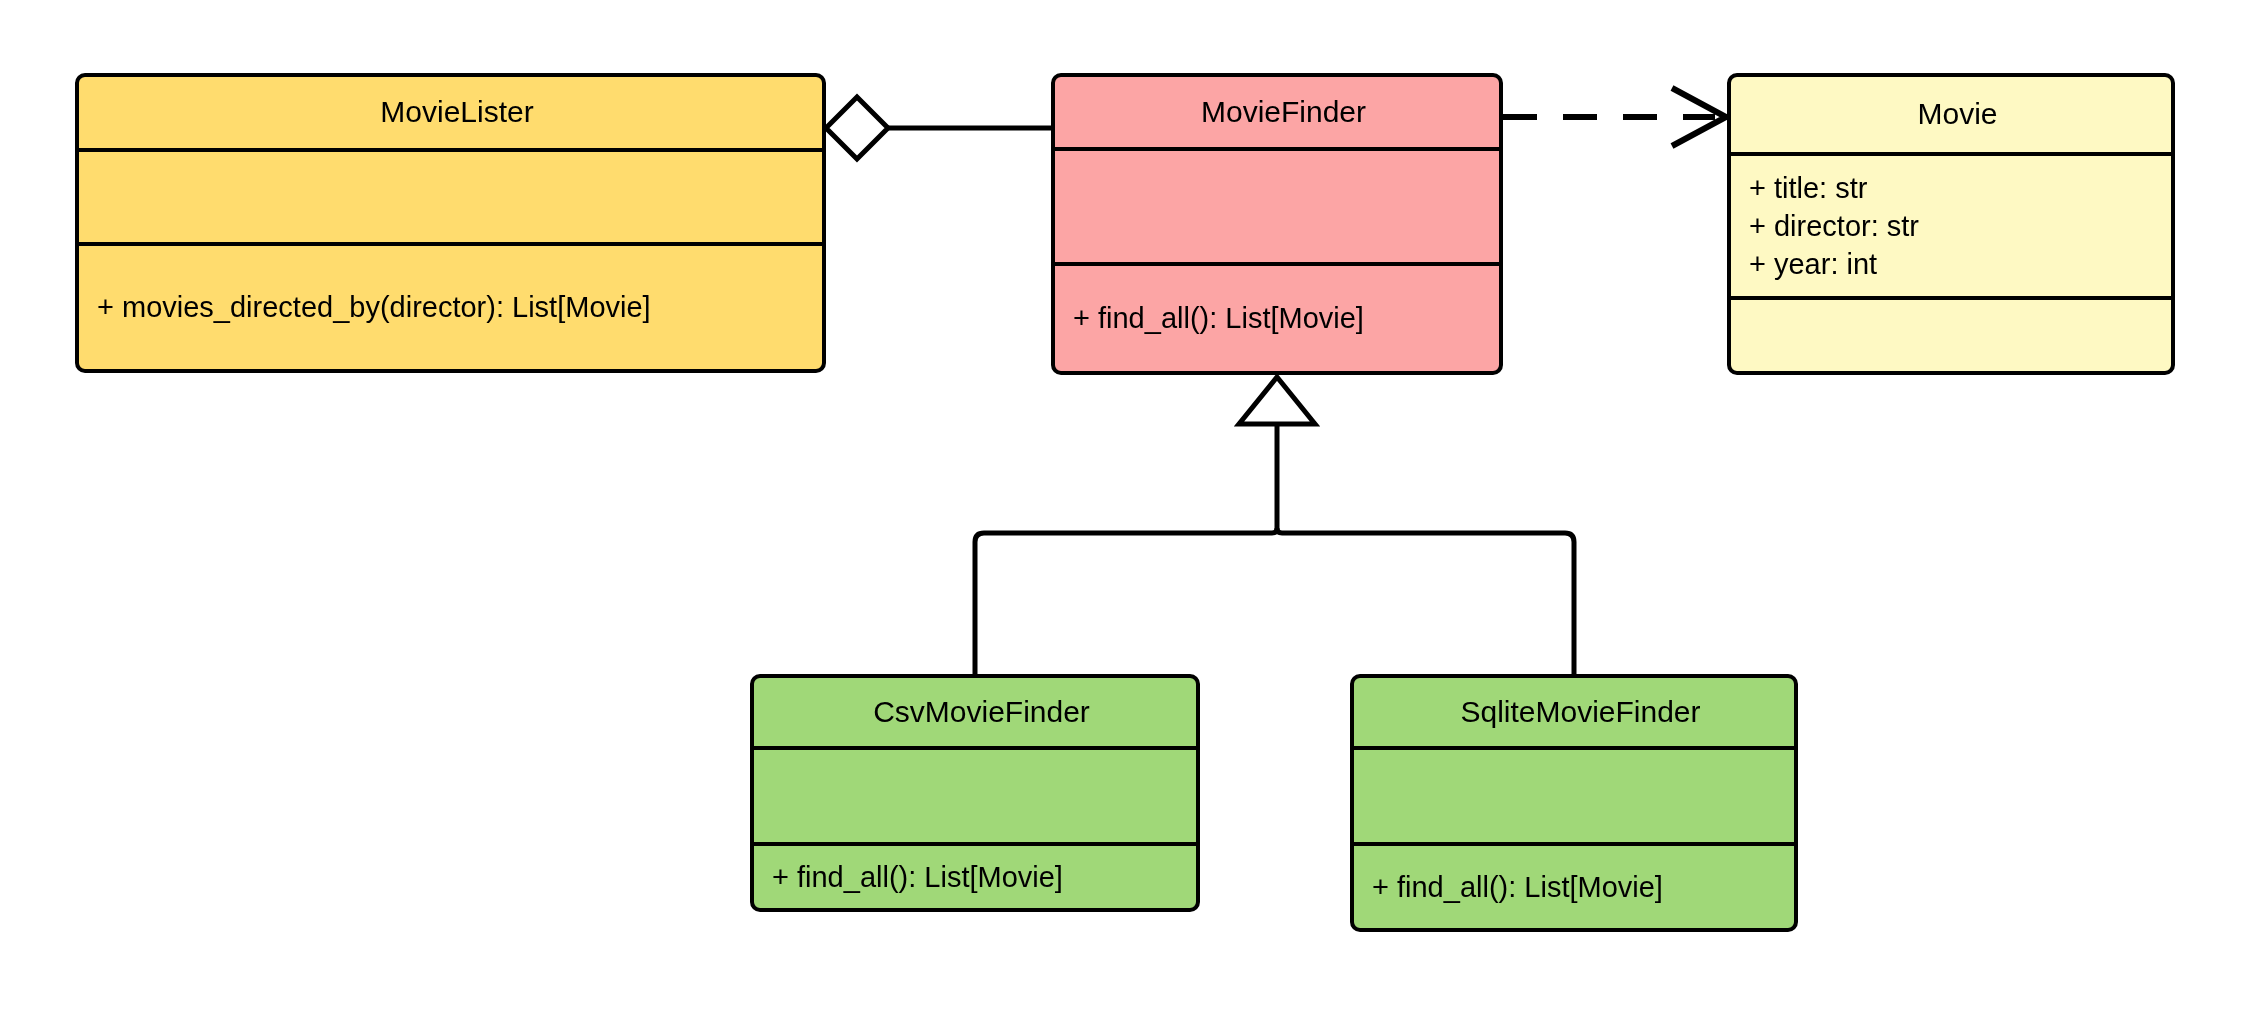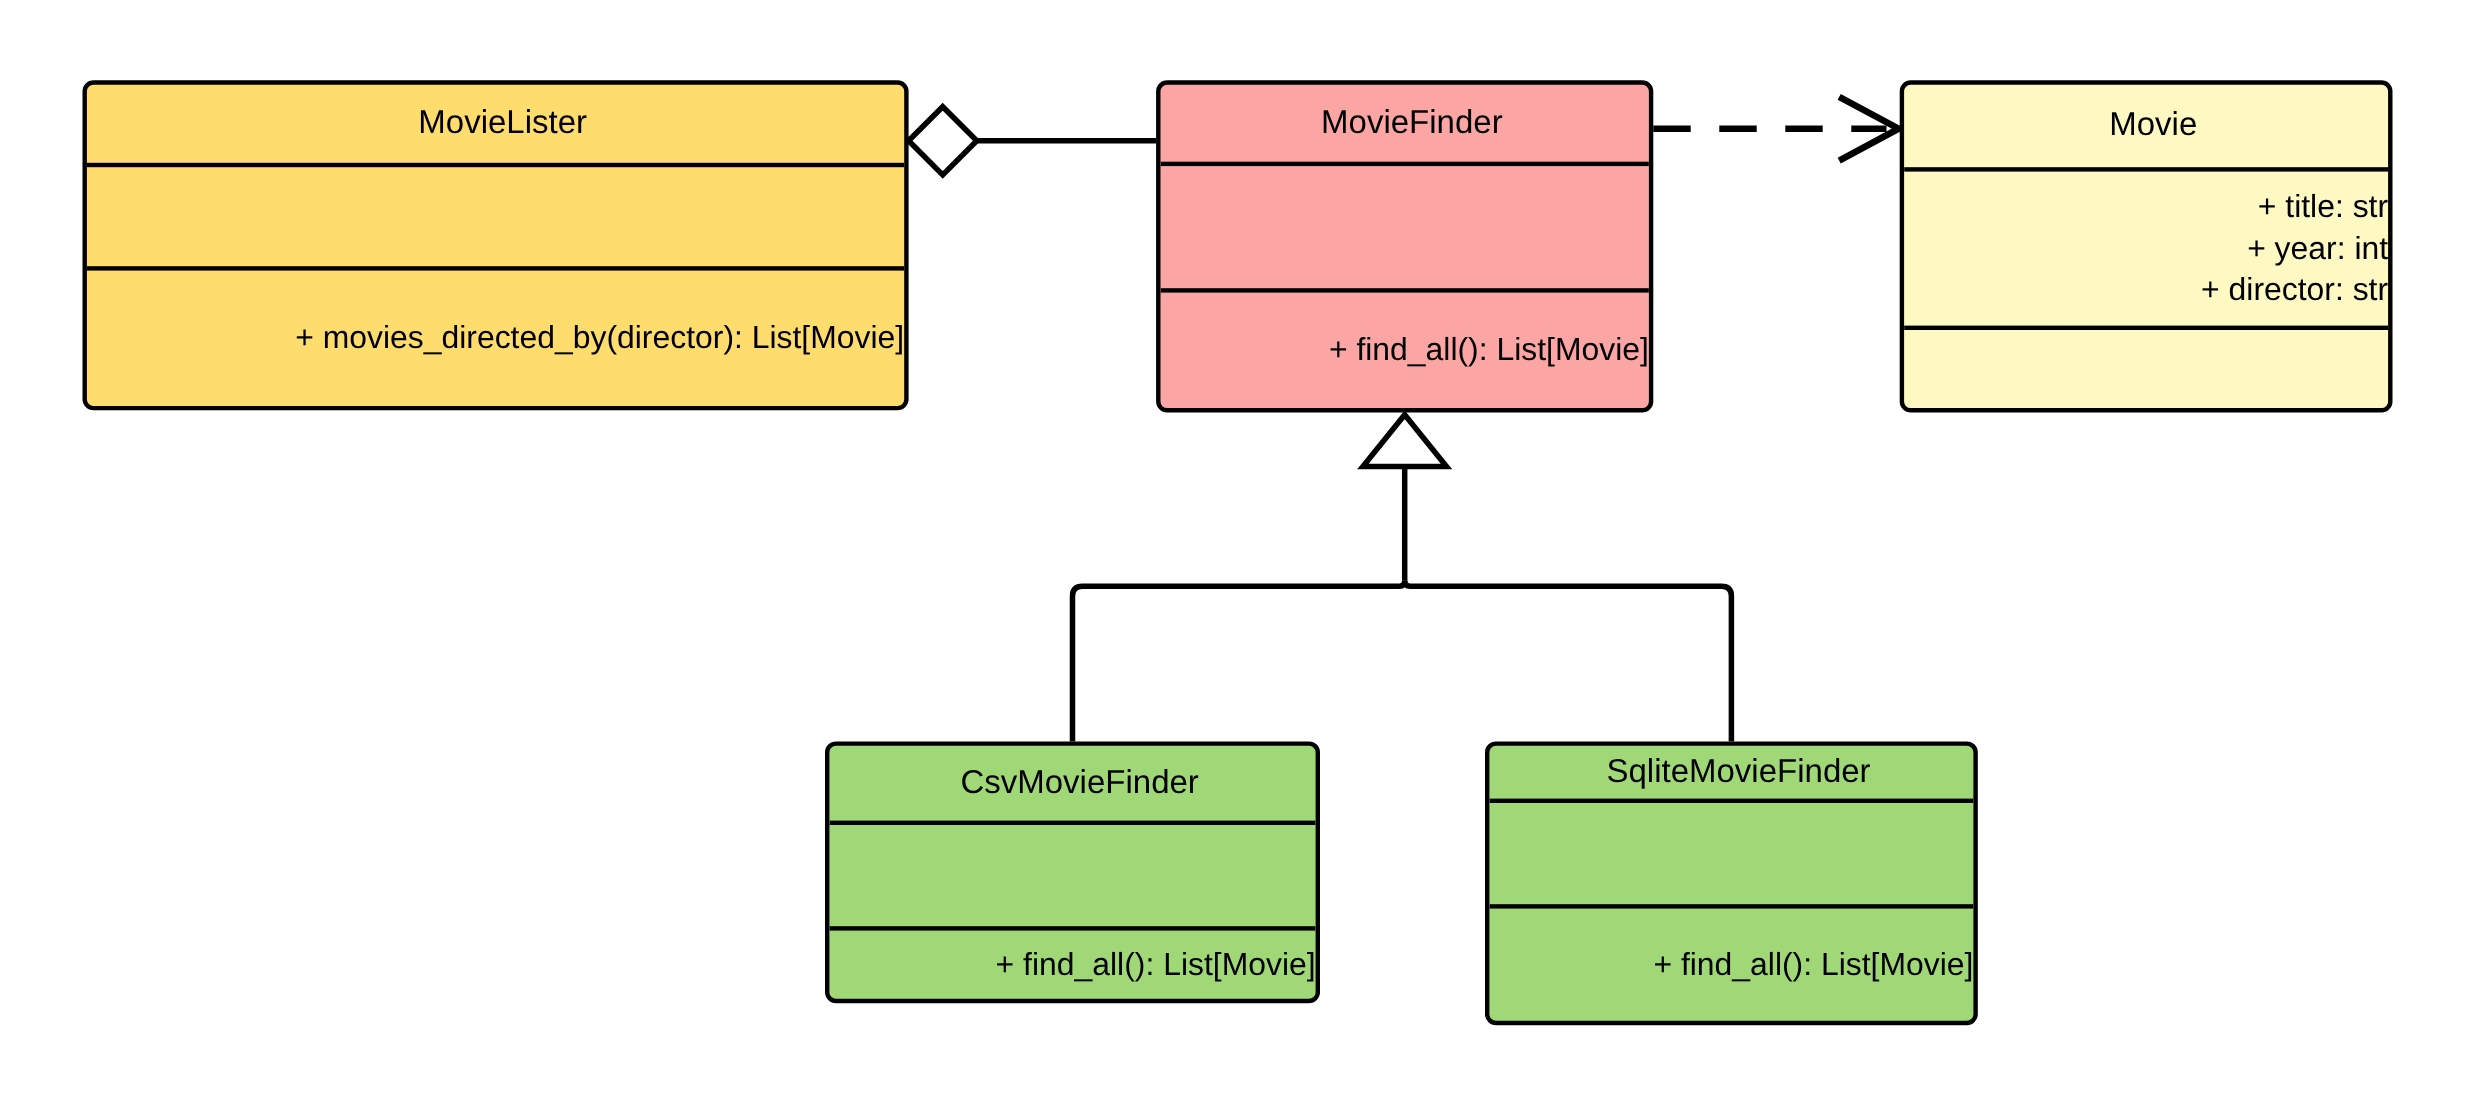--- a/index.html
+++ b/index.html
@@ -43,21 +43,20 @@
   .compartment.name-compartment {
     display: flex;
     align-items: center;
     justify-content: center;
   }
   .compartment.members-compartment {
     display: flex;
     flex-direction: column;
     justify-content: center;
     padding-left: 18px;
-    text-align: right;
   }
   .compartment.divider-top {
     border-top: 4px solid #000000;
   }
   .class-name {
     font-size: 30px;
     color: #000000;
     line-height: 1.15;
     white-space: nowrap;
   }
@@ -122,38 +121,38 @@
       <span class="member-line">+ find_all(): List[Movie]</span>
     </div>
   </div>
 
   <div class="uml-class" style="left:1727px; top:73px; width:448px; height:302px; background:#fef9c3;">
     <div class="compartment name-compartment" style="height:75px;">
       <span class="class-name">Movie</span>
     </div>
     <div class="compartment members-compartment divider-top" style="height:144px;">
       <span class="member-line">+ title: str</span>
+      <span class="member-line">+ director: str</span>
       <span class="member-line">+ year: int</span>
-      <span class="member-line">+ director: str</span>
     </div>
     <div class="compartment members-compartment divider-top empty-compartment" style="flex:1 1 auto;"></div>
   </div>
 
   <div class="uml-class" style="left:750px; top:674px; width:450px; height:238px; background:#a0d878;">
     <div class="compartment name-compartment" style="height:68px;">
       <span class="class-name">CsvMovieFinder</span>
     </div>
     <div class="compartment members-compartment divider-top empty-compartment" style="height:96px;"></div>
     <div class="compartment members-compartment divider-top" style="flex:1 1 auto;">
       <span class="member-line">+ find_all(): List[Movie]</span>
     </div>
   </div>
 
   <div class="uml-class" style="left:1350px; top:674px; width:448px; height:258px; background:#a0d878;">
-    <div class="compartment name-compartment" style="height:48px;">
+    <div class="compartment name-compartment" style="height:68px;">
       <span class="class-name">SqliteMovieFinder</span>
     </div>
     <div class="compartment members-compartment divider-top empty-compartment" style="height:96px;"></div>
     <div class="compartment members-compartment divider-top" style="flex:1 1 auto;">
       <span class="member-line">+ find_all(): List[Movie]</span>
     </div>
   </div>
 
 </div>
 

